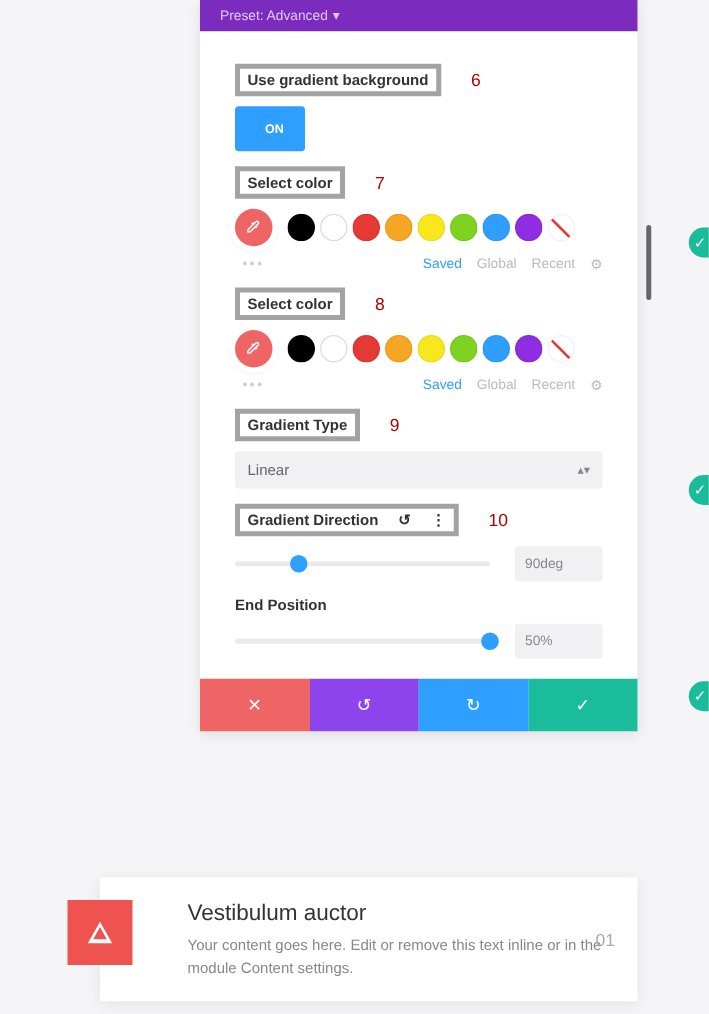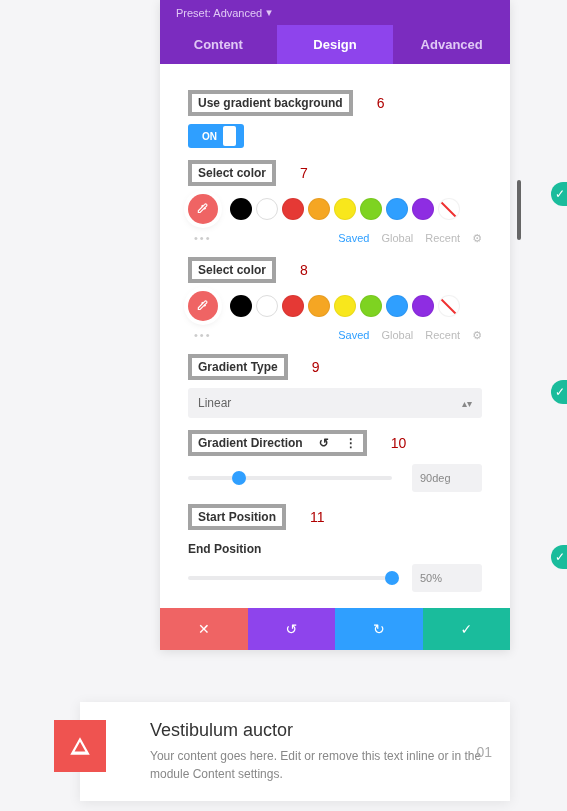--- a/index.html
+++ b/index.html
@@ -7,21 +7,21 @@
 
   .panel { position: absolute; left: 160px; top: 0; width: 350px; background: #fff; box-shadow: 0 2px 10px rgba(0,0,0,.1); }
   .preset { background: #7b2cbf; color: #e0c8f5; font-size: 11px; padding: 6px 16px; display:flex; align-items:center; gap:4px; }
   .tabs { display: flex; background: #7b2cbf; }
   .tab { flex: 1; text-align: center; padding: 12px 0; color: #e0c8f5; font-size: 13px; font-weight: 600; cursor: pointer; }
   .tab.active { background: #8e44ec; color: #fff; }
   .body { padding: 14px 28px 16px; }
   .label { font-size: 12px; font-weight: 600; color: #333; margin-top: 12px; margin-bottom: 8px; display:flex; align-items:center; gap:6px; }
   .label-box { border: 4px solid #a3a3a3; padding: 2px 6px; display:inline-block; }
   .annot { color: #b00000; font-size: 14px; font-weight:400; margin-left: 18px; }
-  .toggle { width: 56px; height: 24px; background: #2f9fff; border-radius: 3px; display: inline-flex; align-items: center; padding: 8px; color:#fff; font-size:10px; font-weight:700; }
+  .toggle { width: 56px; height: 24px; background: #2f9fff; border-radius: 3px; display: inline-flex; align-items: center; padding: 18px; color:#fff; font-size:10px; font-weight:700; }
   .toggle span.txt { padding: 0 6px; }
   .toggle .knob { width: 24px; height: 20px; background: #fff; border-radius: 2px; margin-left:auto; }
   .swatches { display: flex; align-items: center; gap: 4px; margin-top: 6px; }
   .picker { width: 30px; height: 30px; border-radius: 50%; background: #ef6464; display:flex; align-items:center; justify-content:center; color:#fff; box-shadow: 0 0 0 4px #fff, 0 2px 8px rgba(0,0,0,.15); margin-right:8px; }
   .swatch { width: 22px; height: 22px; border-radius: 50%; border: 1px solid rgba(0,0,0,.05); }
   .swatch.trans { background: #fff; position:relative; overflow:hidden; }
   .swatch.trans::after { content:""; position:absolute; left:-2px; right:-2px; top:50%; border-top:2px solid #ef3030; transform:rotate(45deg); }
   .swatch-sub { display:flex; justify-content:space-between; margin-top:8px; font-size:11px; color:#bbb; padding-left:6px; }
   .swatch-sub .left { color:#ccc; letter-spacing:2px; }
   .swatch-sub .item { margin-left:12px; cursor:pointer; }
@@ -51,25 +51,20 @@
 
   svg { display:block; }
 </style>
 </head>
 <body>
 
 <div class="panel">
   <div class="preset">
     <span>Preset: Advanced</span>
     <span>▾</span>
-  </div>
-  <div class="tabs">
-    <div class="tab">Content</div>
-    <div class="tab active">Design</div>
-    <div class="tab">Advanced</div>
   </div>
 
   <div class="body">
 
     <div class="label">
       <span class="label-box">Use gradient background</span>
       <span class="annot">6</span>
     </div>
     <div class="toggle">
       <span class="txt">ON</span>
@@ -155,24 +150,20 @@
       </span>
       <span class="annot">10</span>
     </div>
     <div class="slider-row">
       <div class="slider">
           <div class="thumb" style="left:25%"></div>
         </div>
       <div class="val">90deg</div>
     </div>
 
-    <div class="label">
-      <span class="label-box">Start Position</span>
-      <span class="annot">11</span>
-    </div>
 
     <div class="label">
       <span>End Position</span>
     </div>
     <div class="slider-row">
       <div class="slider">
           <div class="thumb" style="left:100%"></div>
         </div>
       <div class="val">50%</div>
     </div>

